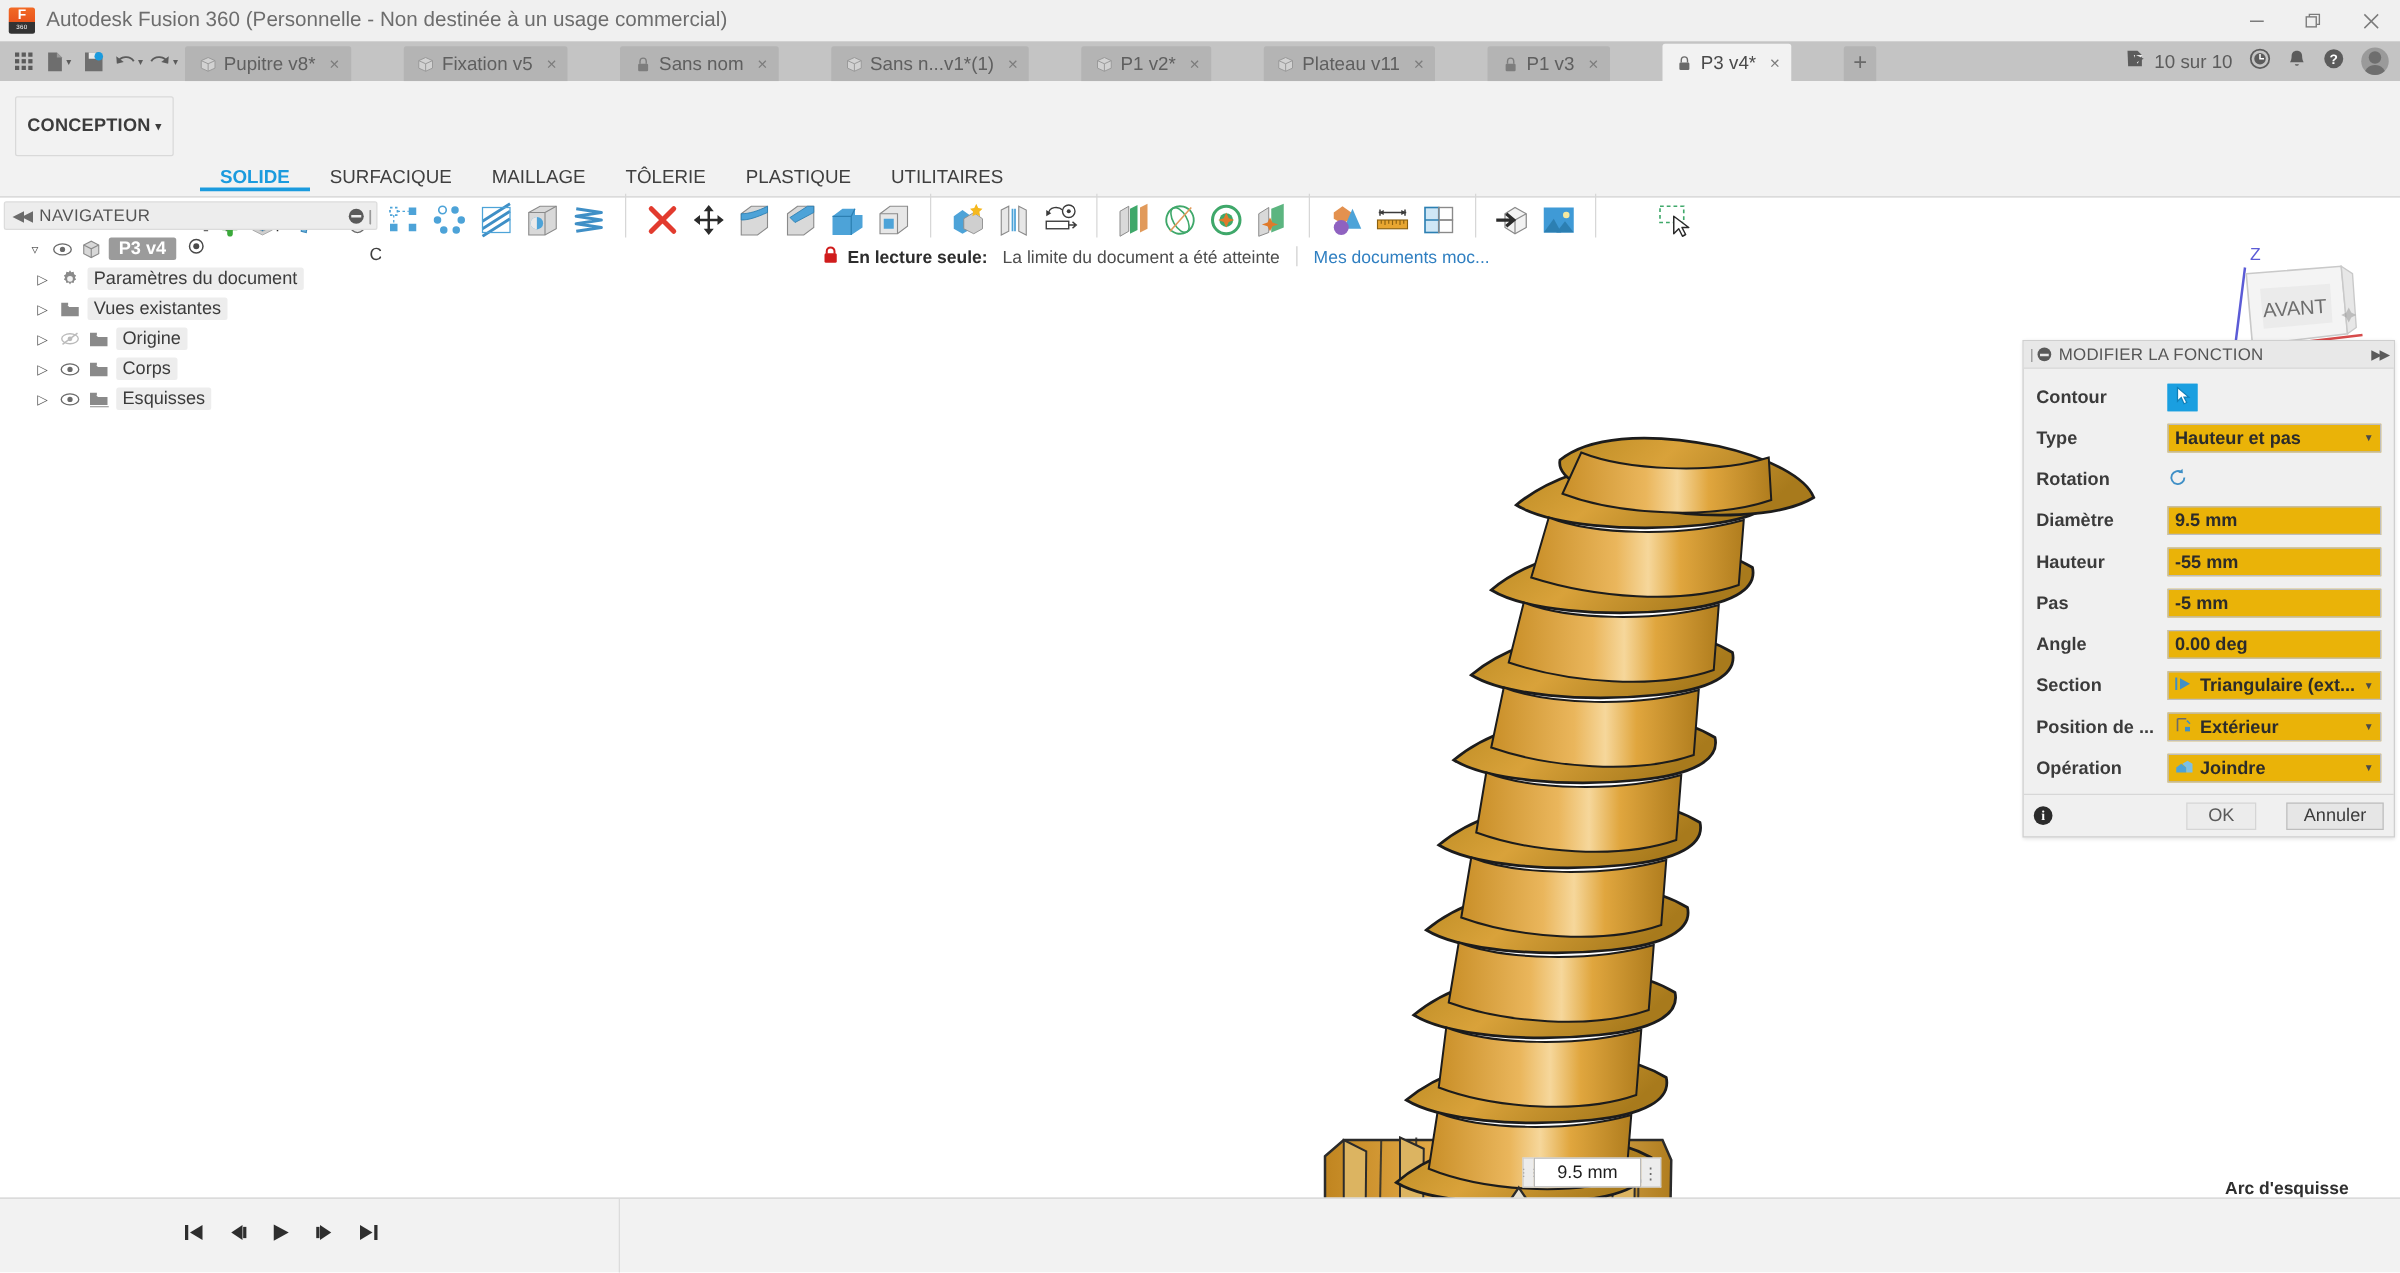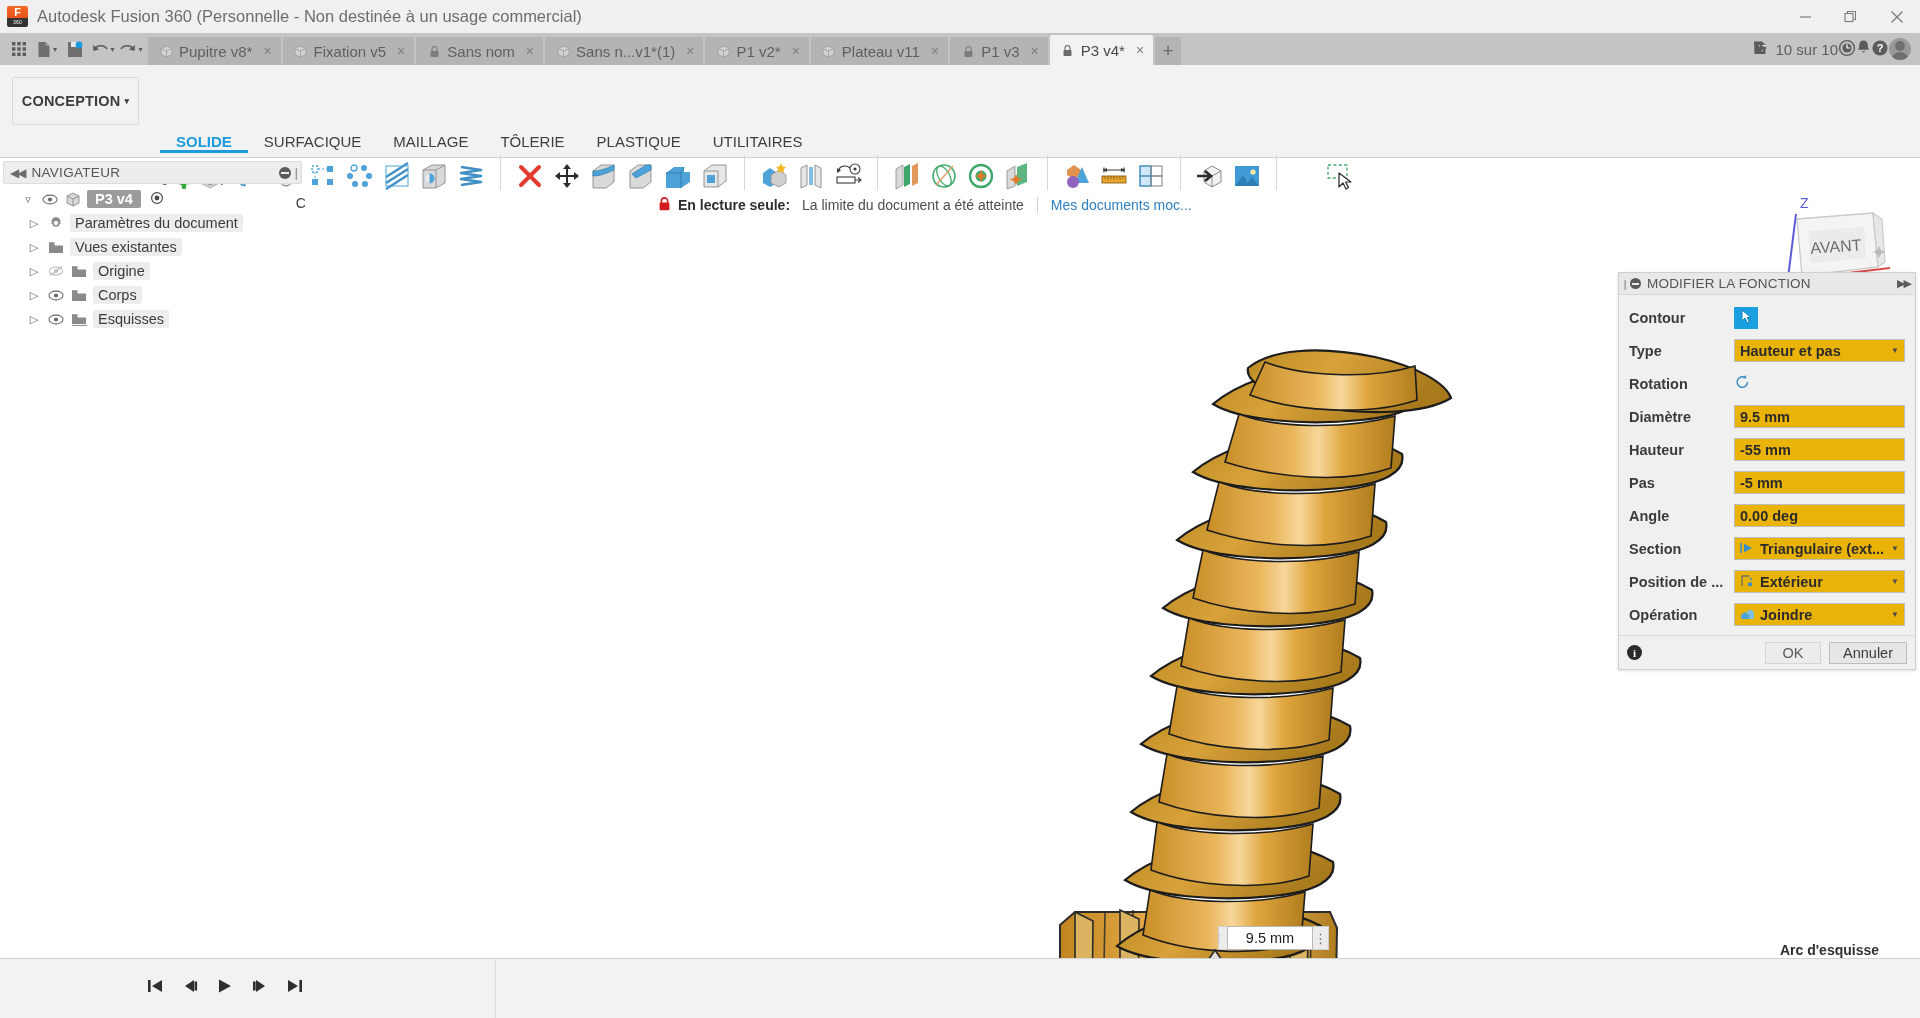--- a/index.html
+++ b/index.html
@@ -40,36 +40,36 @@
   .winbtn svg{ display:block; }
 
   
   .tabbar{
     position:absolute;left:0;top:33px;width:1920px;height:32px;
     background:#c4c4c4; display:flex; align-items:flex-end;
   }
   .qicons{ display:flex; align-items:center; height:32px; padding:0 4px 0 6px; gap:2px;}
   .qi{ width:26px;height:26px;display:flex;align-items:center;justify-content:center;color:#5b5b5b;}
   .qi .caret{ font-size:8px; margin-left:1px; color:#5b5b5b;}
-  .tabs{ display:flex; align-items:flex-end; height:32px; }
+  .tabs{ display:flex; align-items:flex-end; height:32px;gap:40px; }
   .tab{
     height:28px;margin-right:2px;padding:0 9px 0 11px;
     background:#b4b4b4;color:#5f5f5f;font-size:15px;
     display:flex;align-items:center;gap:6px;border-radius:2px 2px 0 0;
     white-space:nowrap;
   }
   .tab.active{ background:#f2f2f2; color:#4a4a4a; height:30px;}
   .tab .tabicon{ width:14px;height:14px;display:flex;align-items:center;justify-content:center;}
   .tab .x{ font-size:14px;color:#7d7d7d;margin-left:5px;}
   .tabplus{
     width:26px;height:28px;background:#b4b4b4;border-radius:2px 2px 0 0;
     display:flex;align-items:center;justify-content:center;font-size:19px;color:#6a6a6a;
     margin-right:6px;
   }
-  .tabright{ margin-left:auto; display:flex;align-items:center;height:32px;padding-right:9px;}
+  .tabright{ margin-left:auto; display:flex;align-items:center;height:32px;padding-right:9px;gap:13px;}
   .tr-item{display:flex;align-items:center;gap:6px;color:#5c5c5c;font-size:15px;}
   .avatar{
     width:22px;height:22px;border-radius:50%;background:#9a9a9a;position:relative;overflow:hidden;
   }
   .avatar:before{content:"";position:absolute;left:6px;top:3px;width:10px;height:10px;border-radius:50%;background:#6e6e6e;}
   .avatar:after{content:"";position:absolute;left:2px;top:14px;width:18px;height:12px;border-radius:9px 9px 0 0;background:#6e6e6e;}
 
   
   .ribbon{
     position:absolute;left:0;top:65px;width:1920px;height:93px;background:#f2f2f2;
@@ -184,21 +184,21 @@
     display:flex;align-items:center;justify-content:center;
   }
   .mrot{ width:24px;height:22px;display:flex;align-items:center;justify-content:flex-start;}
   .mp-foot{
     height:34px;border-top:1px solid #d7d7d7;display:flex;align-items:center;padding:0 8px;gap:8px;
   }
   .infoi{ width:15px;height:15px;border-radius:50%;background:#2b2b2b;color:#fff;font-size:11px;
           font-weight:bold;display:flex;align-items:center;justify-content:center;font-family:"Liberation Serif",serif;}
   .mbtn{
     height:22px;min-width:56px;padding:0 13px;border:1px solid #bdbdbd;background:#e6e6e6;
-    display:flex;align-items:center;justify-content:center;font-size:14.5px;color:#3b3b3b;
+    display:flex;align-items:center;justify-content:center;font-size:14.5px;color:#3b3b3b;margin-left:16px;
   }
   .mbtn.ok{ margin-left:auto; border-color:#d5d5d5; background:#ececec; color:#5a5a5a;}
 
   
   .timeline{
     position:absolute;left:0;top:958px;width:1920px;height:60px;background:#f2f2f2;border-top:1px solid #d3d3d3;
   }
   .tl-div{ position:absolute;left:495px;top:0;width:1px;height:60px;background:#dcdcdc;}
   .tl-playback{ position:absolute;left:145px;top:17px;display:flex;align-items:center;gap:15px;}
   .tlb{ width:20px;height:20px;display:flex;align-items:center;justify-content:center;color:#2e2e2e;}

